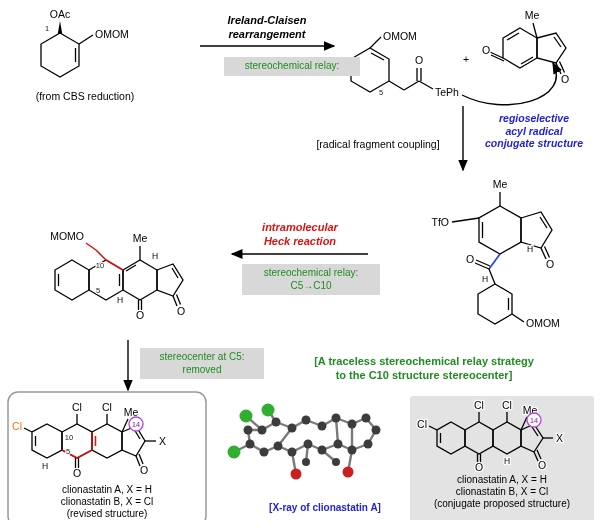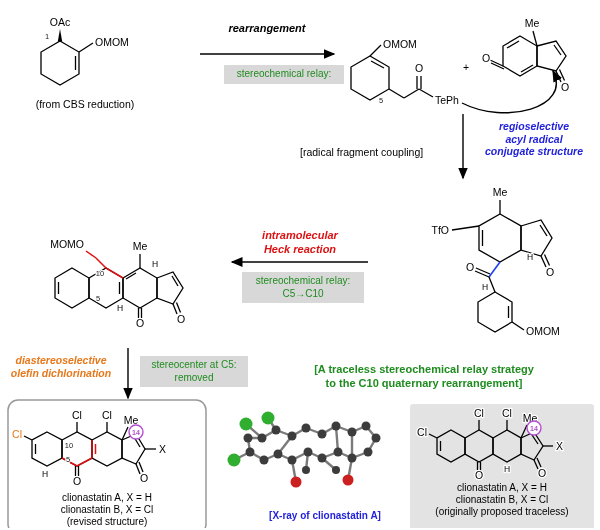--- a/index.html
+++ b/index.html
@@ -1,31 +1,31 @@
 <!DOCTYPE html>
 <html><head>
 <meta charset="utf-8">
 <style>
   html,body{margin:0;padding:0;background:#fff;}
   #canvas{position:relative;width:600px;height:520px;background:#fff;overflow:hidden;
-          font-family:"Liberation Sans",sans-serif;color:#000;margin-top:8px;}
+          font-family:"Liberation Sans",sans-serif;color:#000;}
   .abs{position:absolute;}
   .c{text-align:center;}
-  .r{text-align:left;}
+  .r{text-align:center;}
   .bi{font-weight:bold;font-style:italic;}
   .b{font-weight:bold;}
   .green{color:#1f8c1f;}
   .blue{color:#2222dd;}
   .redt{color:#dd1111;}
   .orange{color:#e8781a;}
   .lbl{font-size:11px;line-height:13.5px;}
   .sm{font-size:10.5px;line-height:12.5px;}
   .cap{font-size:10px;line-height:12px;}
   .relaybox{background:#d8d8d8;color:#1f8c1f;font-size:10px;line-height:12.5px;
-            text-align:center;padding:3px 4px;}
+            text-align:center;padding:3px 12px;}
   .line{display:block;}
   svg text{font-family:"Liberation Sans",sans-serif;}
   .atom{font-size:10.5px;fill:#000;paint-order:stroke;stroke:#fff;stroke-width:2.5px;stroke-linejoin:round;}
   .hat{font-size:8.5px;}
   .num{font-size:7.5px;fill:#222;paint-order:stroke;stroke:#fff;stroke-width:2px;}
   .oat{fill:#e8781a;}
   .pat{fill:#b44fd0;font-size:7px;font-weight:bold;}
   .bond{stroke:#000;stroke-width:1.3;fill:none;}
   .rbond{stroke:#dd1111;stroke-width:1.5;fill:none;}
   .bbond{stroke:#2244ee;stroke-width:1.7;fill:none;}
@@ -269,20 +269,21 @@
     <circle cx="534" cy="420" r="7" fill="#fff" stroke="#b44fd0" stroke-width="1.4"></circle>
     <text class="pat" x="534" y="423" text-anchor="middle">14</text>
   </g>
 </svg>
 
 
 
 <div class="abs c sm" style="left:18px;top:90px;width:134px;">(from CBS reduction)</div>
 
 <div class="abs c bi lbl" style="left:192px;top:14px;width:150px;">
+  <span class="line">Ireland-Claisen</span>
   <span class="line">rearrangement</span>
 </div>
 
 <div class="abs relaybox" style="left:224px;top:57px;width:112px;">
   <span class="line">stereochemical relay:</span>
 </div>
 
 <div class="abs r sm" style="left:300px;top:138px;width:156px;">[radical fragment coupling]</div>
 
 <div class="abs c bi blue sm" style="left:470px;top:112px;width:128px;">
@@ -294,42 +295,38 @@
 <div class="abs c bi redt lbl" style="left:240px;top:221px;width:120px;">
   <span class="line">intramolecular</span>
   <span class="line">Heck reaction</span>
 </div>
 
 <div class="abs relaybox" style="left:242px;top:264px;width:114px;">
   <span class="line">stereochemical relay:</span>
   <span class="line">C5→C10</span>
 </div>
 
-<div class="abs c bi orange sm" style="left:2px;top:346px;width:118px;">
-  <span class="line">diastereoselective</span>
-  <span class="line">olefin dichlorination</span>
-</div>
 
 <div class="abs relaybox" style="left:140px;top:348px;width:100px;">
   <span class="line">stereocenter at C5:</span>
   <span class="line">removed</span>
 </div>
 
 <div class="abs c b green" style="left:252px;top:354px;width:344px;font-size:11px;line-height:14px;">
   <span class="line">[A traceless stereochemical relay strategy</span>
-  <span class="line">to the C10 quaternary rearrangement]</span>
+  <span class="line">to the C10 structure stereocenter]</span>
 </div>
 
 <div class="abs c cap" style="left:10px;top:484px;width:194px;">
   <span class="line">clionastatin A, X = H</span>
   <span class="line">clionastatin B, X = Cl</span>
   <span class="line">(revised structure)</span>
 </div>
 
 <div class="abs c b blue" style="left:230px;top:502px;width:190px;font-size:10px;">[X-ray of clionastatin A]</div>
 
 <div class="abs c cap" style="left:412px;top:474px;width:180px;">
   <span class="line">clionastatin A, X = H</span>
   <span class="line">clionastatin B, X = Cl</span>
-  <span class="line">(originally proposed traceless)</span>
+  <span class="line">(conjugate proposed structure)</span>
 </div>
 
 </div>
 
 </body></html>

